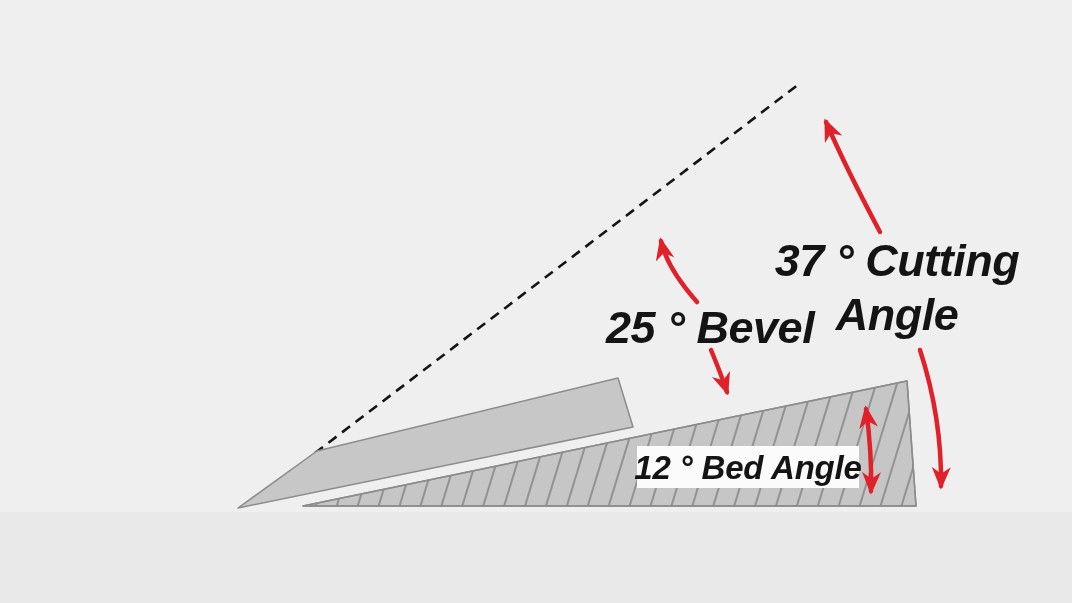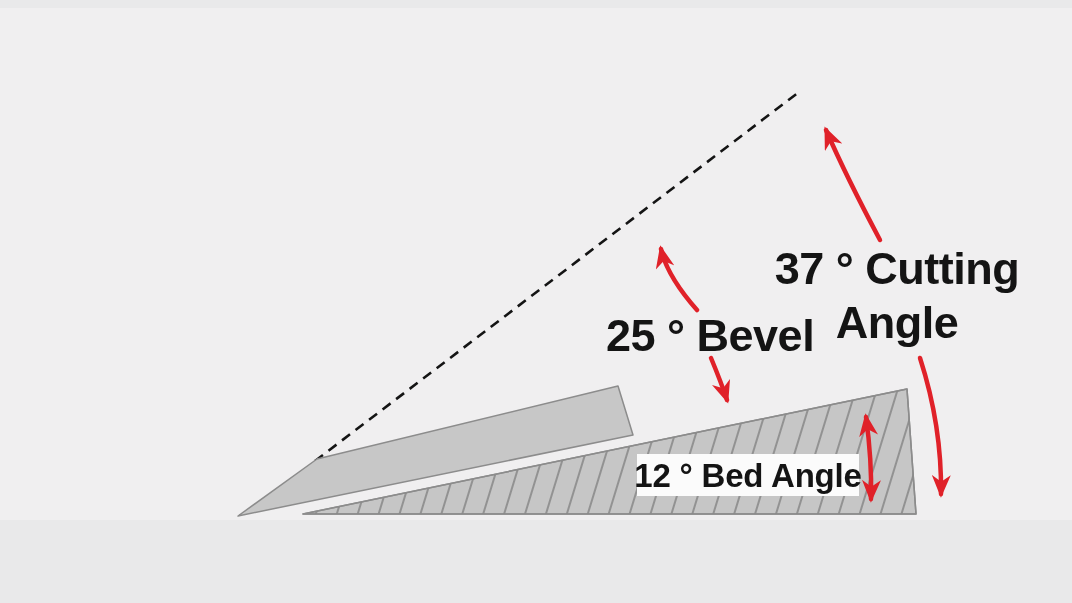--- a/index.html
+++ b/index.html
@@ -5,22 +5,23 @@
   html, body {
     margin: 0;
     padding: 0;
     background: #e9e9ea;
     font-family: "Liberation Sans", "DejaVu Sans", sans-serif;
   }
   .stage {
     position: relative;
     width: 1072px;
     height: 512px;
-    margin: 8px auto;
+    margin: 0 auto;
     overflow: hidden;
+    font-style: italic;
   }
   svg { display: block; }
   .diagram-label {
     font-family: "Liberation Sans", "DejaVu Sans", sans-serif;
     font-weight: 600;
     letter-spacing: -0.5px;
   }
   .label-big { font-size: 45px; }
   .label-small { font-size: 33px; letter-spacing: -0.2px; }
 </style>

